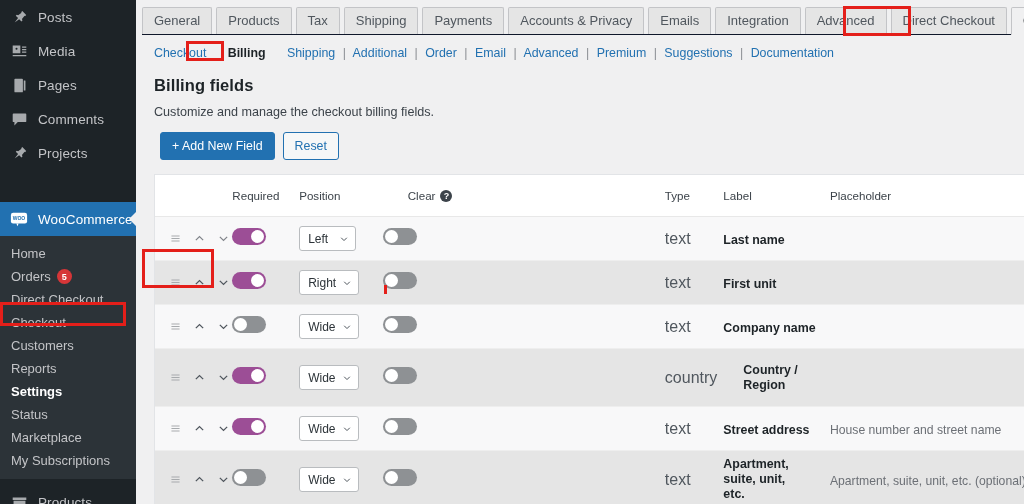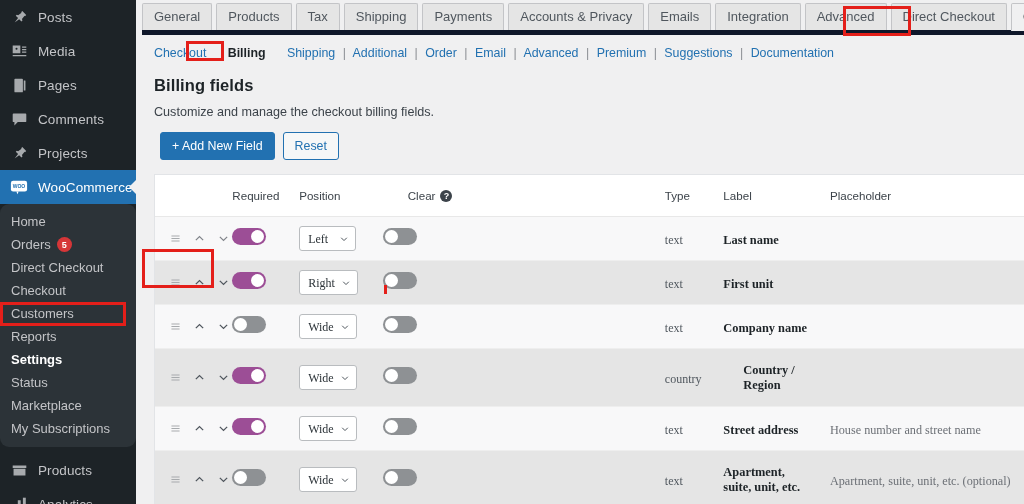--- a/index.html
+++ b/index.html
@@ -18,28 +18,28 @@
     font-size: 13px; position: relative; overflow: hidden;
   }
   .side-item {
     display: flex; align-items: center; gap: 9px;
     height: 34px; padding-left: 9px;
     color: #c3c4c7; position: relative;
   }
   .side-item .ico { width: 20px; height: 20px; flex: 0 0 20px; display:flex; align-items:center; justify-content:center; }
   .side-item .ico svg { display:block; }
   .side-item .lbl { font-size: 13.5px; letter-spacing: .1px; white-space: nowrap; }
-  .side-item.active { background: #2271b1; color: #fff; }
+  .side-item.active { background: #2271b1; color: #fff; margin-top: 32px; }
   .side-item.active .lbl { color:#fff; font-weight:400; }
   .side-item.active::after{
     content:""; position:absolute; right:-1px; top:50%; transform:translateY(-50%);
     border-top:8px solid transparent; border-bottom:8px solid transparent;
     border-right:8px solid #f0f0f1;
   }
-  .submenu { background: #2c3338; padding: 6px 0 7px 0; border-radius: 9px; }
+  .submenu { background: #2c3338; padding: 6px 0 7px 0; }
   .sub-item {
     display:flex; align-items:center; gap:6px;
     height: 23px; padding-left: 11px;
     font-size: 13px; color: #c3c4c7; white-space: nowrap;
   }
   .sub-item.current { color:#fff; font-weight: 700; }
   .sub-badge {
     background:#d63638; color:#fff; font-size:9px; font-weight:700;
     min-width:15px; height:15px; border-radius:8px;
     display:inline-flex; align-items:center; justify-content:center; padding:0 4px;
@@ -49,21 +49,21 @@
   
   .redbox { position:absolute; border: 3px solid #e41f1a; pointer-events:none; z-index: 40; }
 
   
   .main { flex: 1 1 auto; height: 504px; position: relative; background: #f0f0f1; overflow: hidden; }
 
   .tabwrap { position:relative; height: 35px; padding-left: 6px; }
   .tabbar {
     display:flex; align-items:flex-end; gap:0;
     height: 35px; padding-top: 8px;
-    border-bottom: 5px solid #0f172a;
+    border-bottom: 1px solid #0f172a;
   }
   .tab {
     font-size: 13px; color:#50575e; background:#e5e5e5;
     border:1px solid #c3c4c7; border-bottom:none;
     padding: 5px 11px 6px 11px; margin-right: 4px;
     line-height: 15px; white-space: nowrap;
     border-radius: 2px 2px 0 0;
   }
   .tab.active { background:#f0f0f1; color:#1d2327; font-weight:700; border-bottom:1px solid #f0f0f1; margin-bottom:-1px; }
 
@@ -99,21 +99,20 @@
   }
   table.fields { width: 100%; border-collapse: collapse; table-layout: fixed; }
   table.fields th {
     font-size: 11.6px; color:#3c434a; font-weight:400;
     text-align:left; padding: 14px 0 14px 0; vertical-align:middle;
     border-bottom: 1px solid #e8e8e8; background:#fff;
   }
   table.fields td {
     padding: 0; vertical-align: middle; border-bottom: 1px solid #eeeeee;
     height: 44px;
-    font-family: Liberation Serif, serif;
   }
   tr.row.alt td { background: #f8f8f9; }
   tr.row td { background: #e5e5e5; }
 
   .c-handle { width: 74px; padding-left: 14px !important; }
   .c-req    { width: 64px; }
   .c-pos    { width: 80px; }
   .c-clear  { width: 120px; }
   .c-spacer { width: 150px; }
   .c-type   { width: 56px; }
@@ -138,21 +137,21 @@
 
   .select {
     display:inline-flex; align-items:center; justify-content:space-between;
     gap: 6px; min-width: 57px; height: 25px;
     border:1px solid #b9bcbf; background:#fff; border-radius:3px;
     font-size: 12px; color:#2c3338; padding: 0 6px 0 8px;
   }
   .select .cv { line-height: 12px; }
   .select svg { display:block; }
 
-  .cell-type { font-size: 12px; color: #50575e; }
+  .cell-type { font-size: 16px; color: #50575e; }
   .cell-label { font-size: 12.4px; color:#1d2327; font-weight:700; line-height: 15px; }
   .cell-ph { font-size: 12.2px; color: #6c7076; line-height: 15px; }
 
   .help-ico {
     display:inline-flex; align-items:center; justify-content:center;
     width:12px; height:12px; border-radius:50%;
     background:#3c434a; color:#fff; font-size:9px; font-weight:700;
     margin-left: 5px; vertical-align: -1px; line-height: 12px;
   }
   .th-inner { display:inline-flex; align-items:flex-end;margin-left:25px; }

